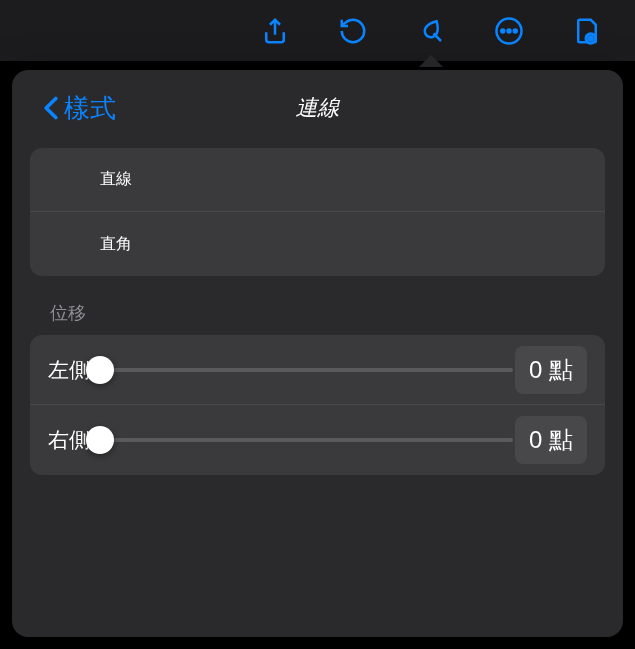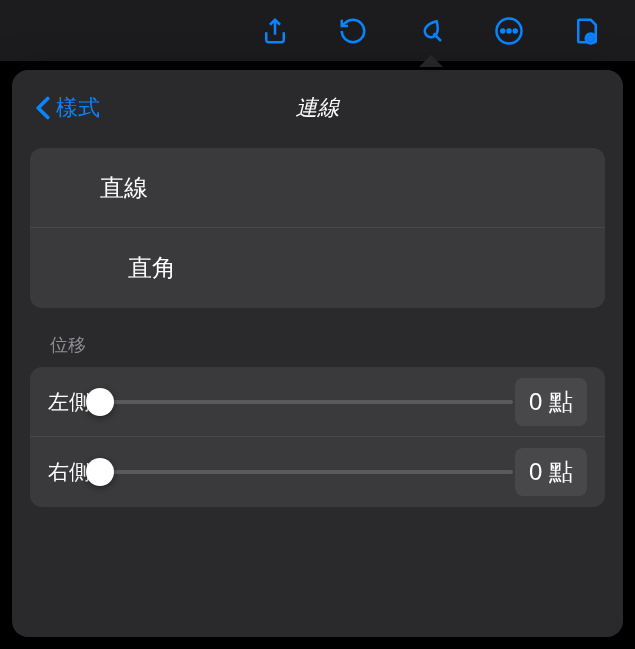--- a/index.html
+++ b/index.html
@@ -67,24 +67,24 @@
       display: flex;
       align-items: center;
       height: 40px;
       margin-bottom: 20px;
       position: relative;
     }
     .back-button {
       display: flex;
       align-items: center;
       color: #0a84ff;
-      font-size: 22px;
+      font-size: 26px;
       cursor: pointer;
       position: absolute;
-      left: 4px;
+      left: 12px;
     }
     .back-button svg {
       width: 18px;
       height: 24px;
       margin-right: 4px;
     }
     .popover-title {
       color: #fff;
       font-size: 22px;
       font-weight: 500;
@@ -92,33 +92,32 @@
       left: 50%;
       transform: translateX(-50%);
       font-style: italic;
     }
     .option-list {
       background: #3a3a3c;
       border-radius: 12px;
       overflow: hidden;
     }
     .option-item {
-      height: 80px;
+      height: 64px;
       display: flex;
       align-items: center;
       padding: 0 20px 0 70px;
       color: #fff;
-      font-size: 24px;
+      font-size: 16px;
       border-bottom: 1px solid #48484a;
       cursor: pointer;
       position: relative;
     }
     .option-item:last-child {
       border-bottom: none;
-      margin-left: 28px;
     }
     .option-check {
       position: absolute;
       left: 22px;
       color: #0a84ff;
       width: 24px;
       height: 24px;
     }
     .section-label {
       color: #8e8e93;

